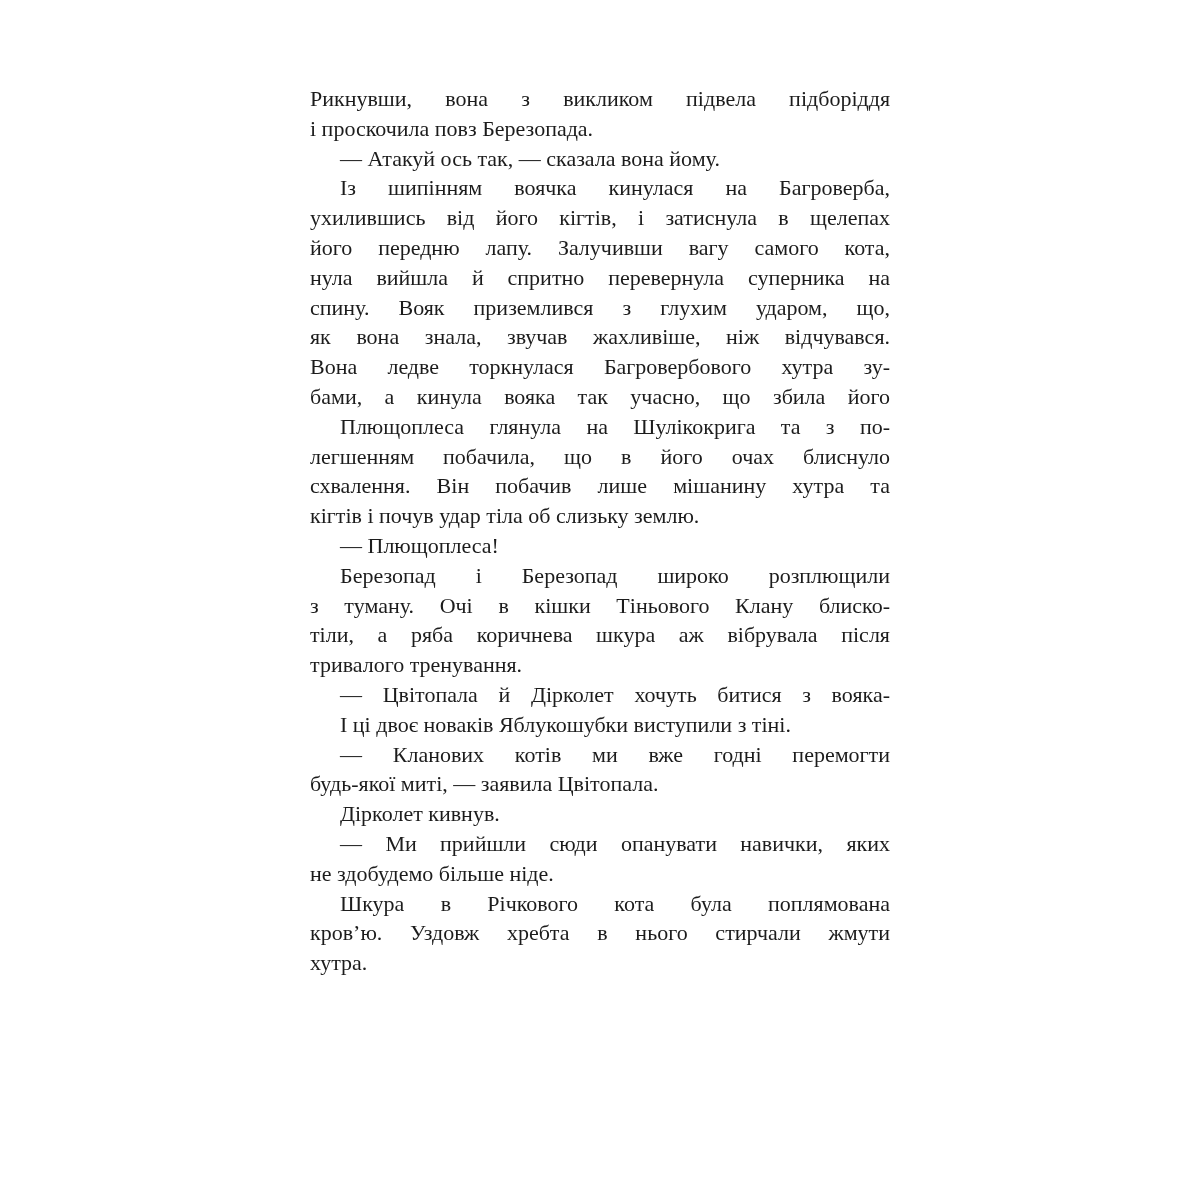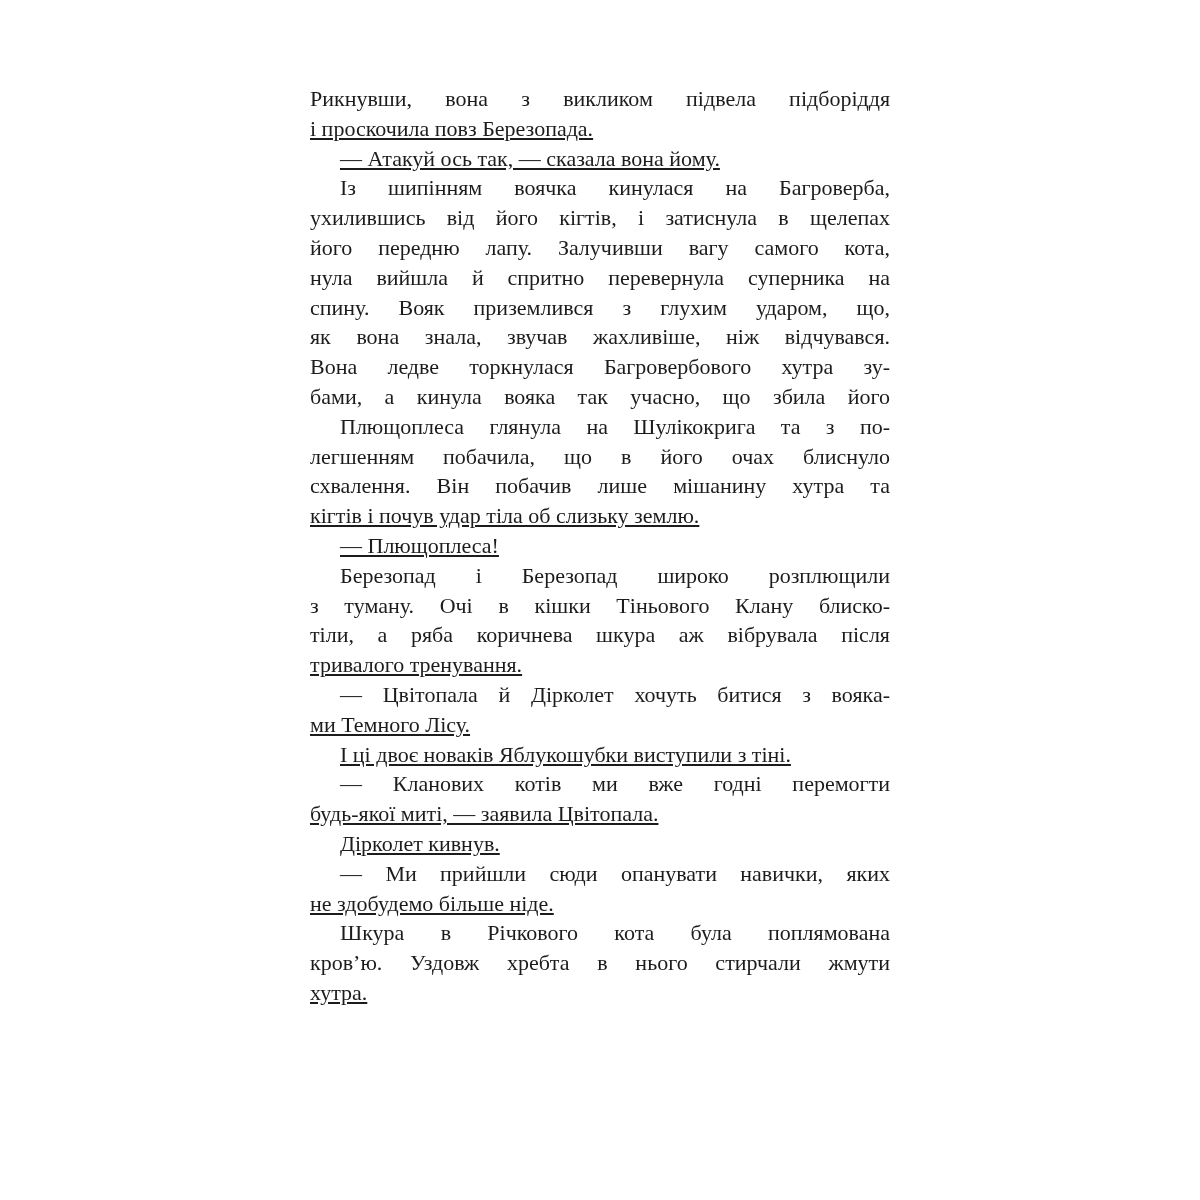--- a/index.html
+++ b/index.html
@@ -25,21 +25,20 @@
   }
   .line {
     height: 29.8px;
     line-height: 29.8px;
     text-align: justify;
     text-align-last: justify;
     overflow: hidden;
   }
   .line.last {
     text-align-last: left;
-    text-decoration: underline;
   }
   .line.indent {
     text-indent: 30px;
   }
   .page-number {
     position: absolute;
     left: 0;
     right: 0;
     top: 1124px;
     text-align: center;
@@ -68,21 +67,20 @@
       <div class="line indent">Плющоплеса глянула на Шулікокрига та з по-</div>
       <div class="line">легшенням побачила, що в його очах блиснуло</div>
       <div class="line">схвалення. Він побачив лише мішанину хутра та</div>
       <div class="line last">кігтів і почув удар тіла об слизьку землю.</div>
       <div class="line last indent">— Плющоплеса!</div>
       <div class="line indent">Березопад і Березопад широко розплющили</div>
       <div class="line">з туману. Очі в кішки Тіньового Клану блиско-</div>
       <div class="line">тіли, а ряба коричнева шкура аж вібрувала після</div>
       <div class="line last">тривалого тренування.</div>
       <div class="line indent">— Цвітопала й Дірколет хочуть битися з вояка-</div>
-      <div class="line last">ми Темного Лісу.</div>
       <div class="line last indent">І ці двоє новаків Яблукошубки виступили з тіні.</div>
       <div class="line indent">— Кланових котів ми вже годні перемогти</div>
       <div class="line last">будь-якої миті, — заявила Цвітопала.</div>
       <div class="line last indent">Дірколет кивнув.</div>
       <div class="line indent">— Ми прийшли сюди опанувати навички, яких</div>
       <div class="line last">не здобудемо більше ніде.</div>
       <div class="line indent">Шкура в Річкового кота була поплямована</div>
       <div class="line">кров’ю. Уздовж хребта в нього стирчали жмути</div>
       <div class="line last">хутра.</div>
     </div>

